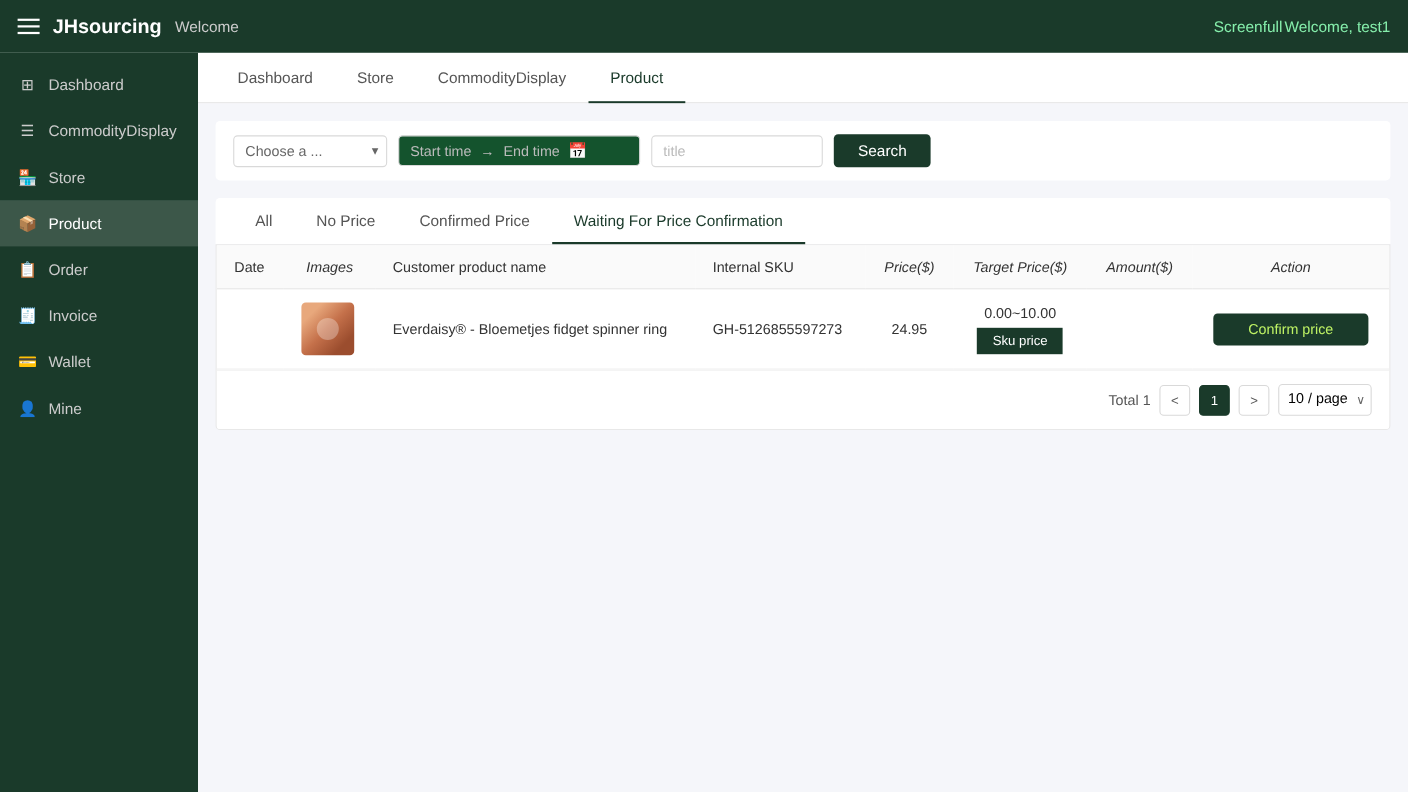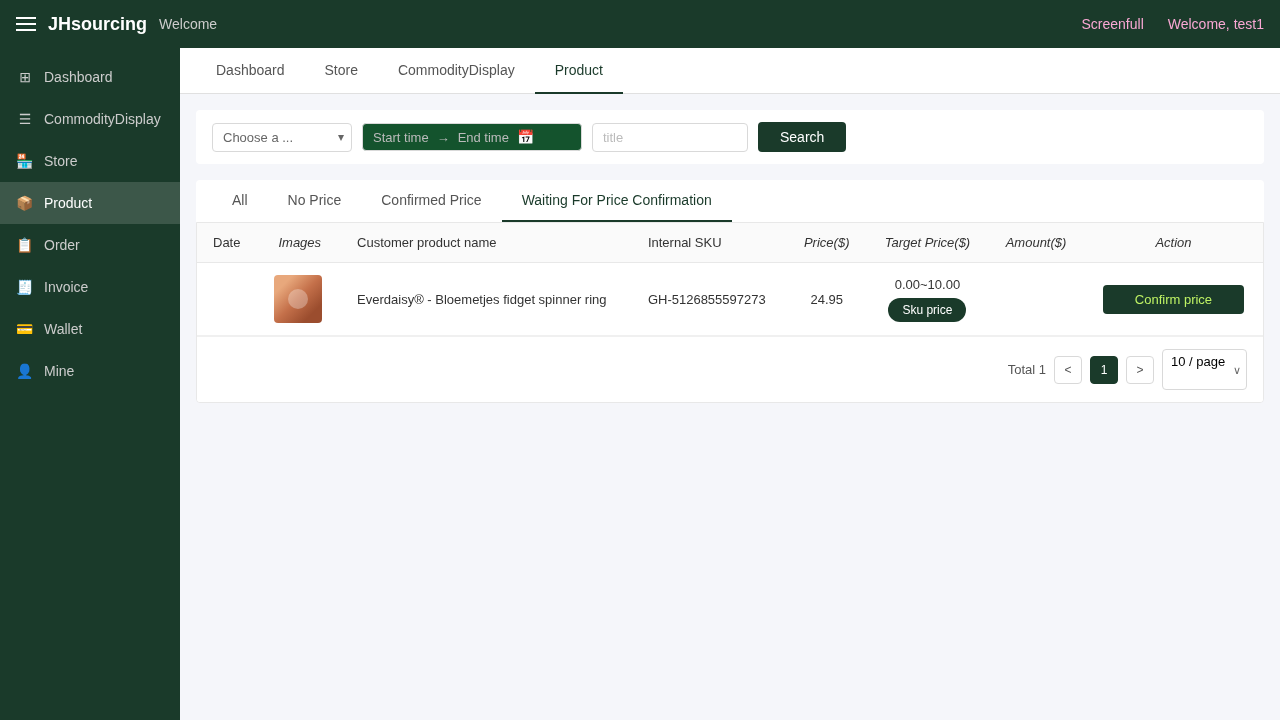--- a/index.html
+++ b/index.html
@@ -13,21 +13,21 @@
       display: flex;
       padding: 0 16px;
       justify-content: space-between;
       flex-shrink: 0;
     }
     .top-header-left { display: flex; align-items: center; gap: 12px; }
     .logo { font-weight: 700; font-size: 18px; color: white; }
     .menu-icon { display: flex; flex-direction: column; gap: 4px; cursor: pointer; }
     .menu-icon span { display: block; width: 20px; height: 2px; background: white; }
     .welcome-text { color: #ccc; font-size: 14px; }
-    .top-header-right { display: flex; align-items: center; gap: 24px; color: #f9a8d4; font-size: 14px; }
+    .top-header-right { display: flex; align-items: center; gap: 2px; color: #86efac; font-size: 14px; }
 
     
     .main-layout { display: flex; flex: 1; overflow: hidden; }
 
     
     .sidebar {
       width: 180px;
       background: #1a3a2a;
       color: white;
       flex-shrink: 0;
@@ -202,21 +202,21 @@
       height: 20px;
       border-radius: 50%;
       background: rgba(255,255,255,0.3);
     }
     .target-price-cell { text-align: center; }
     .price-range { color: #333; margin-bottom: 6px; font-size: 13px; }
     .sku-price-btn {
       background: #1a3a2a;
       color: white;
       border: none;
-      border-radius: 12px;
+      border-radius: 0;
       padding: 5px 14px;
       font-size: 12px;
       cursor: pointer;
     }
     .confirm-price-btn {
       background: #1a3a2a;
       color: #bef264;
       border: none;
       border-radius: 4px;
       padding: 7px 32px;
@@ -247,21 +247,21 @@
       align-items: center;
       justify-content: center;
       cursor: pointer;
       font-size: 12px;
       color: #555;
     }
     .page-btn.active { background: #1a3a2a; color: white; border-color: #1a3a2a; }
     .page-size-select {
       border: 1px solid #d9d9d9;
       border-radius: 4px;
-      padding: 4px 20px 20px 8px;
+      padding: 4px 20px 8px 8px;
       font-size: 13px;
       background: white;
       appearance: none;
       cursor: pointer;
     }
     .page-size-wrapper { position: relative; }
     .page-size-wrapper::after {
       content: '∨';
       position: absolute;
       right: 6px;

